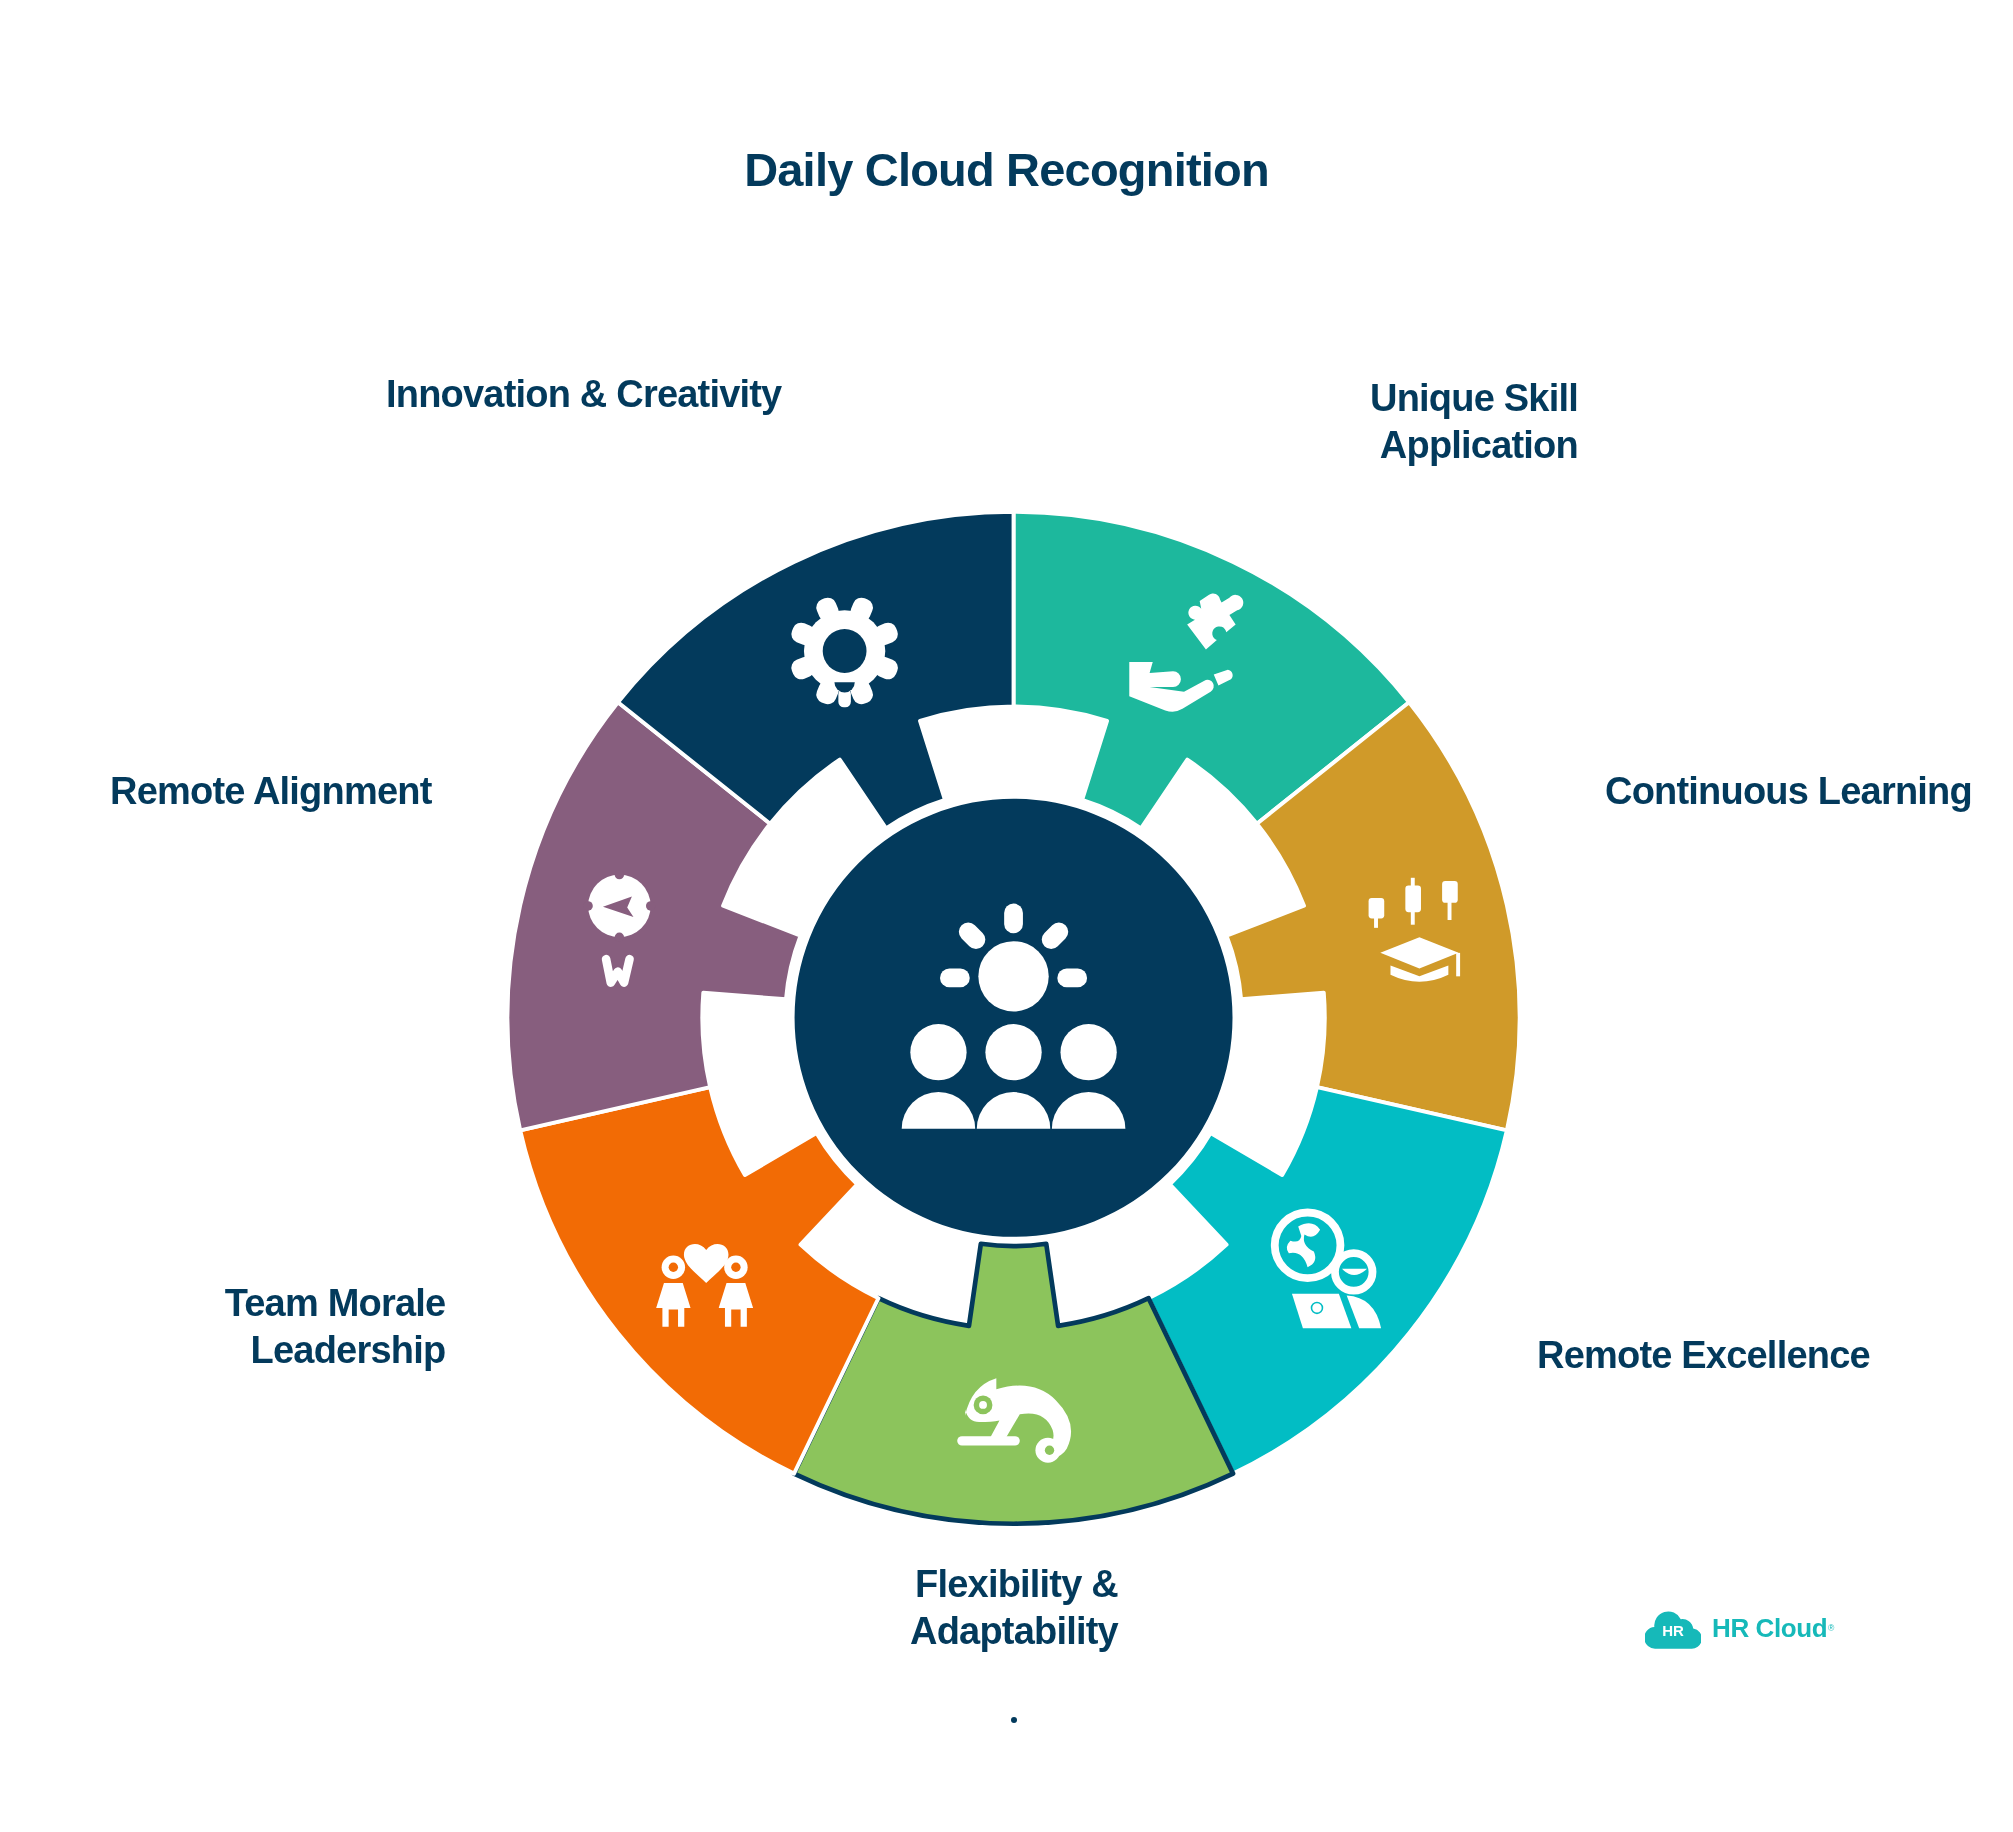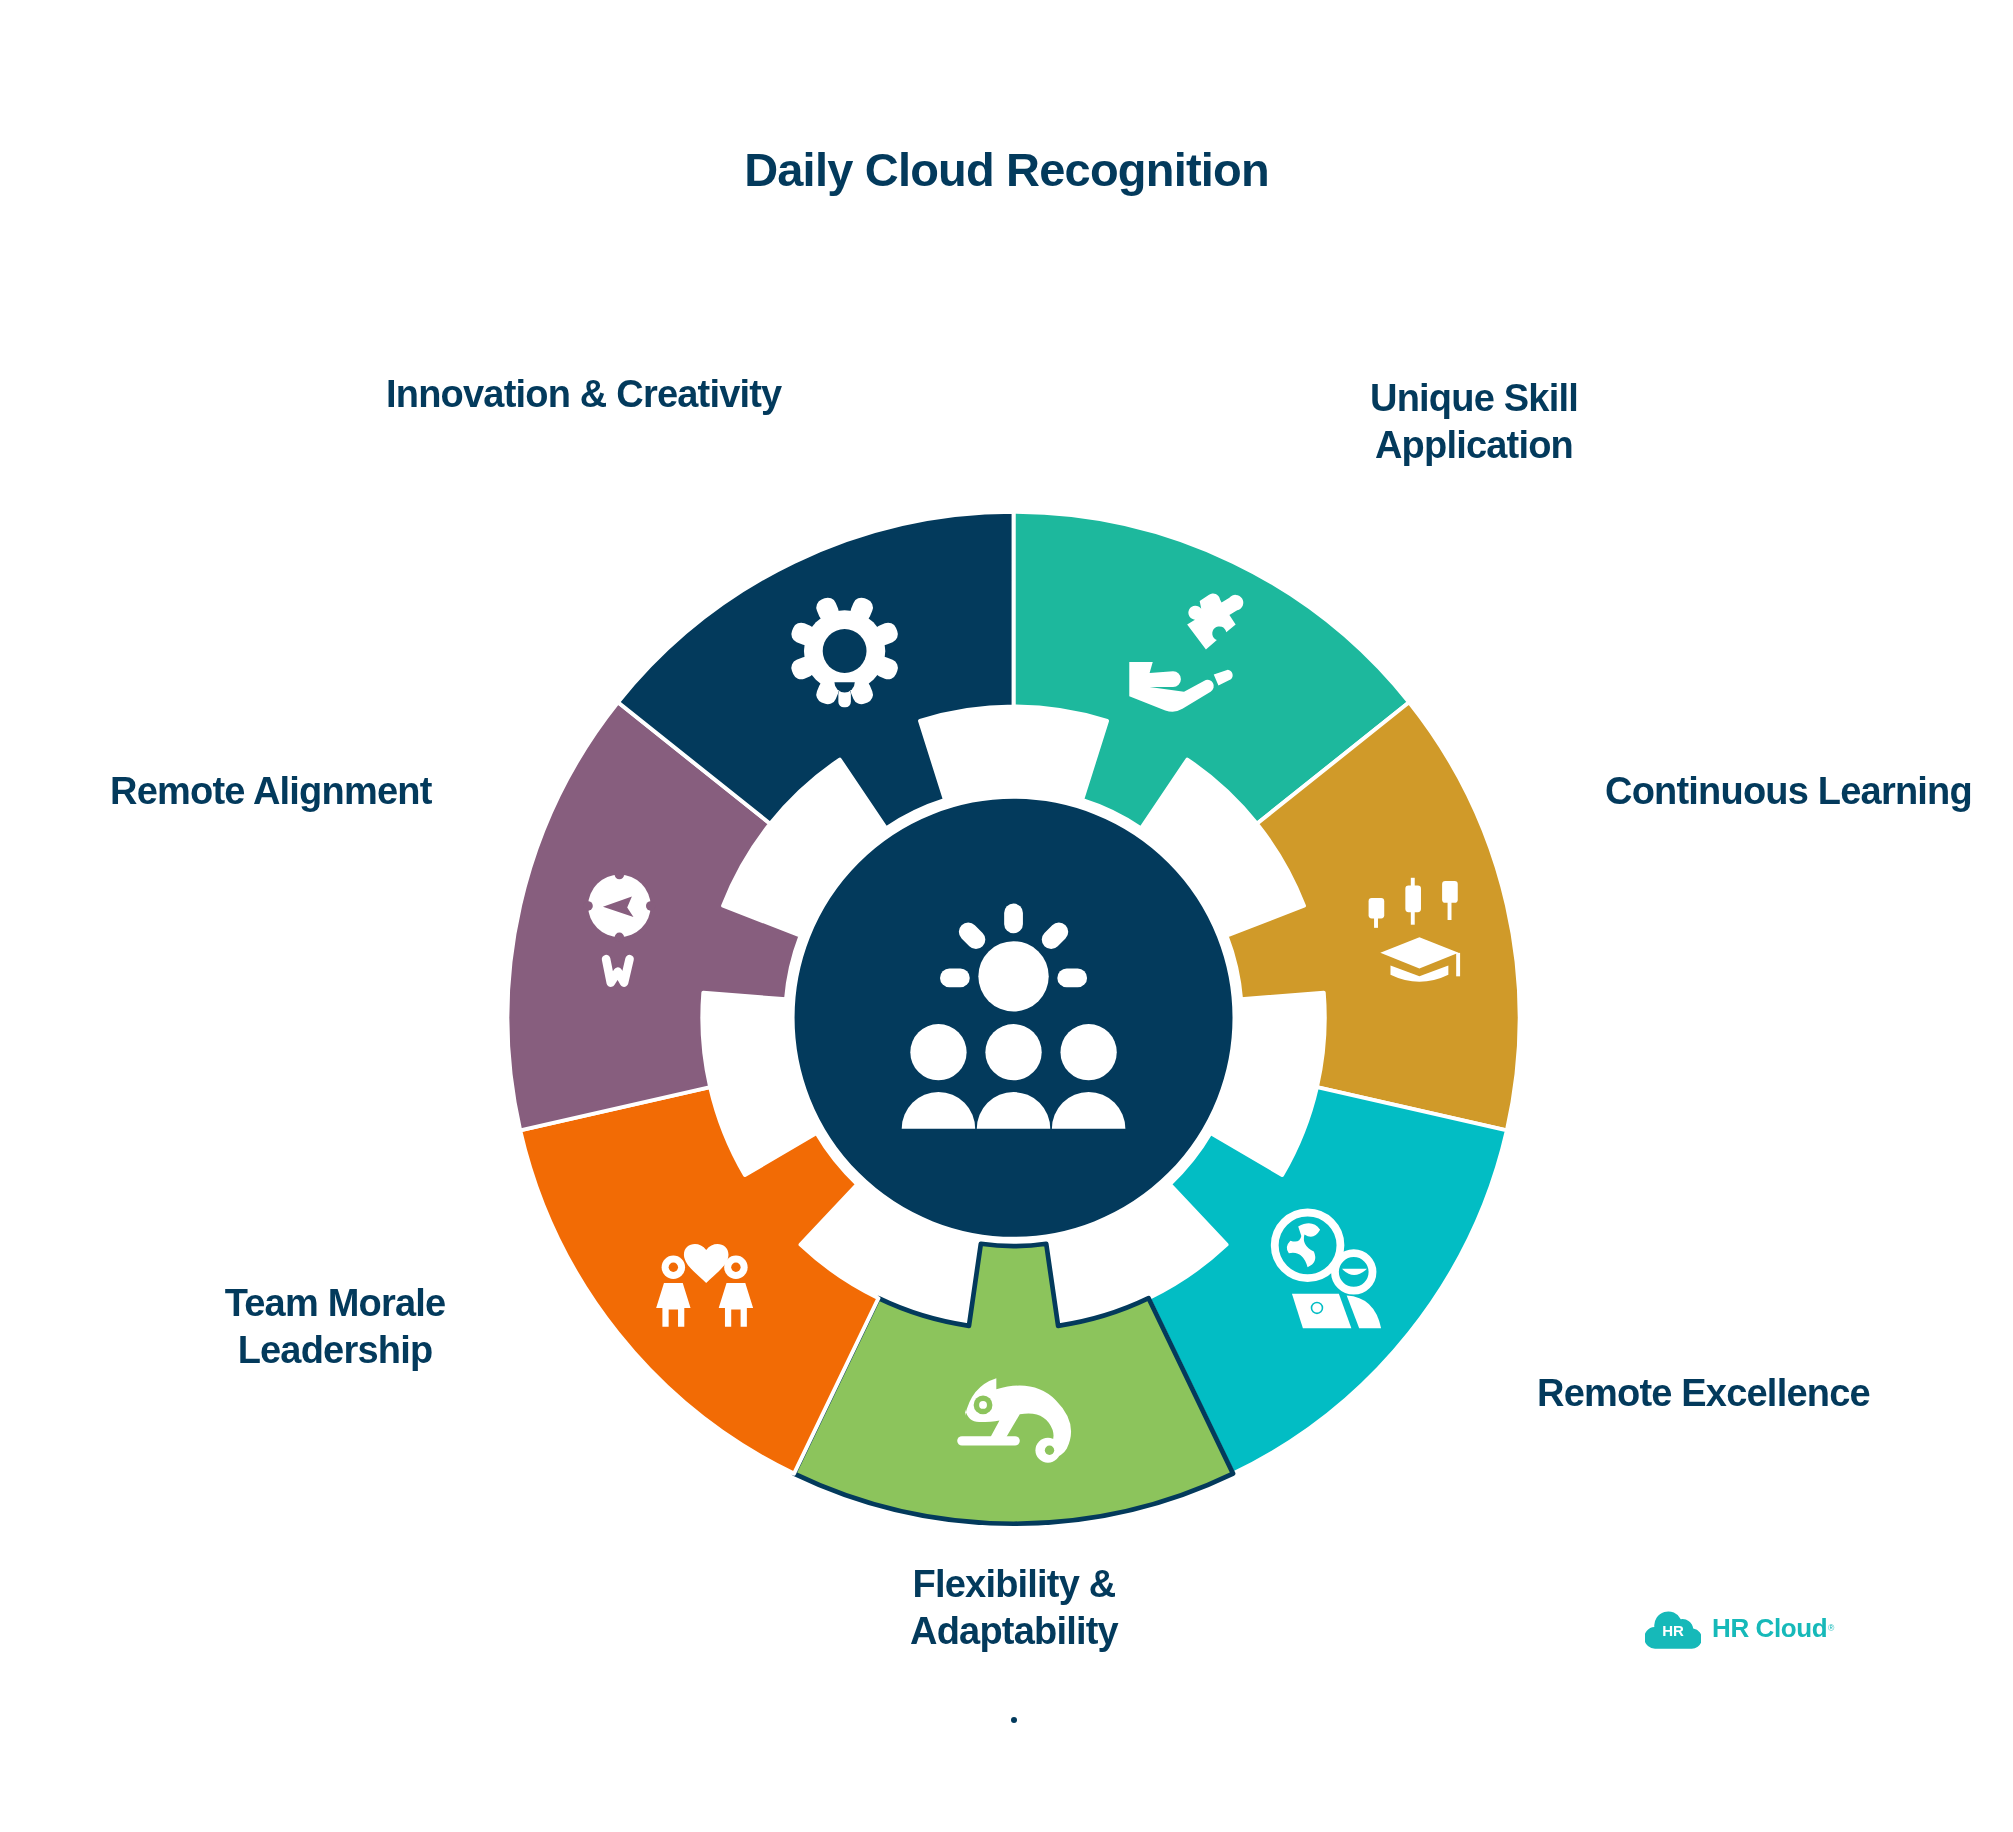--- a/index.html
+++ b/index.html
@@ -2,21 +2,21 @@
 <html style="font-size:12.5px"><head>
 <meta charset="utf-8">
 <style>
   html, body { margin: 0; padding: 0; background: #ffffff; }
   body { width: 2013px; height: 1833px; position: relative; overflow: hidden;
          font-family: "Liberation Sans", "DejaVu Sans", sans-serif; color: #033A5C; }
   .title { position: absolute; left: 0; width: 2013px; top: 142px; text-align: center;
            font-size: 47px; font-weight: bold; letter-spacing: -0.8px; color: #033A5C; }
   .label { position: absolute; font-size: 38px; font-weight: bold; letter-spacing: -0.8px;
            line-height: 47px; color: #033A5C; white-space: nowrap; }
-  .label.center { text-align: center; transform: translateX(-50%); }
+  .label.center { text-align: right; transform: translateX(-50%); }
   #wheel { position: absolute; left: 0; top: 0; }
   .logo { position: absolute; left: 1645px; top: 1606px; height: 44px; display: flex; align-items: center; }
   .logo-cloud { position: relative; width: 56px; height: 41px; }
   .logo-cloud svg { position: absolute; left: 0; top: 0; }
   .logo-cloud-text { position: absolute; left: 0; top: 0; width: 56px; height: 41px; display: flex;
            align-items: center; justify-content: center; color: #ffffff; font-weight: bold; font-size: 15px; padding-top: 4.7px; box-sizing: border-box; }
   .logo-text { margin-left: 11px; font-size: 26px; font-weight: bold; color: #16B9B9; letter-spacing: -0.4px; }
   .logo-reg { font-size: 8.6px; color: #16B9B9; vertical-align: top; margin-left: 0.8px; }
   .dot { position: absolute; left: 1011px; top: 1717px; width: 6.3px; height: 6.3px; border-radius: 50%; background: #033A5C; }
 </style>
@@ -139,21 +139,21 @@
 <div class="label" style="left:1605px; top:768px;">
   <div>Continuous Learning</div>
 </div>
 <div class="label" style="left:110px; top:768px;">
   <div>Remote Alignment</div>
 </div>
 <div class="label center" style="left:335px; top:1280px;">
   <div>Team Morale</div>
   <div>Leadership</div>
 </div>
-<div class="label" style="left:1537px; top:1370px;">
+<div class="label" style="left:1537px; top:1332px;">
   <div>Remote Excellence</div>
 </div>
 <div class="label center" style="left:1014px; top:1561px;">
   <div>Flexibility &amp;</div>
   <div>Adaptability</div>
 </div>
 
 <div class="logo">
   <div class="logo-cloud">
     <svg width="56" height="41" viewBox="0 0 72 52">

